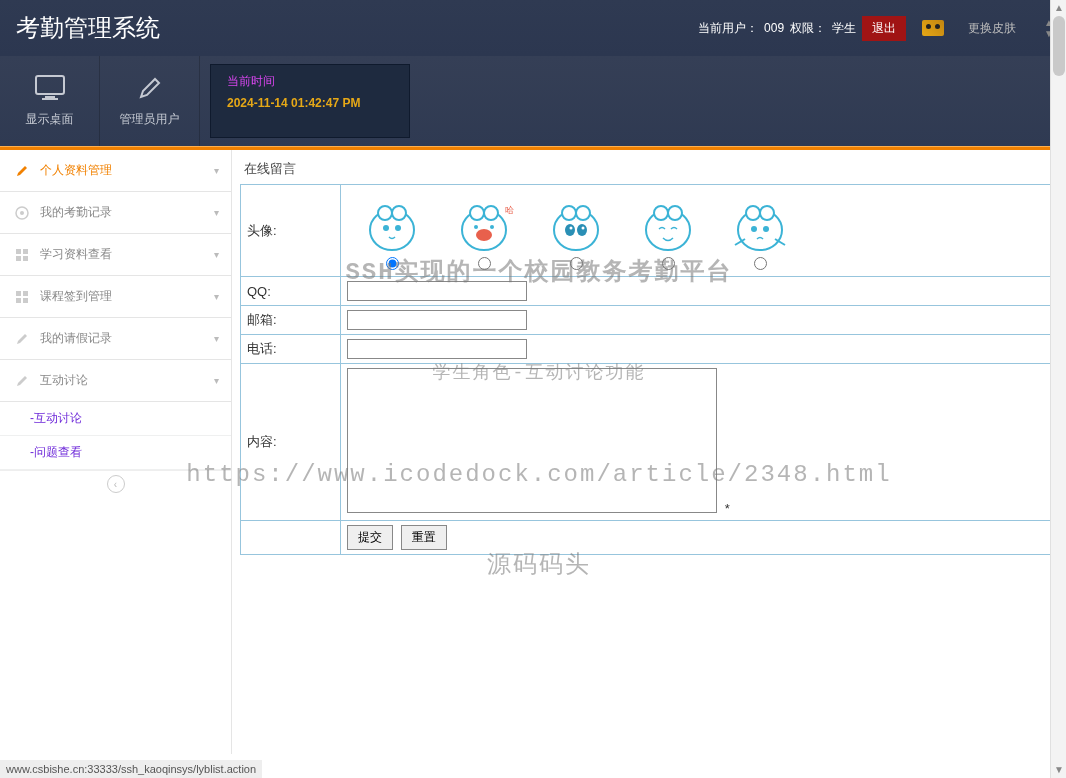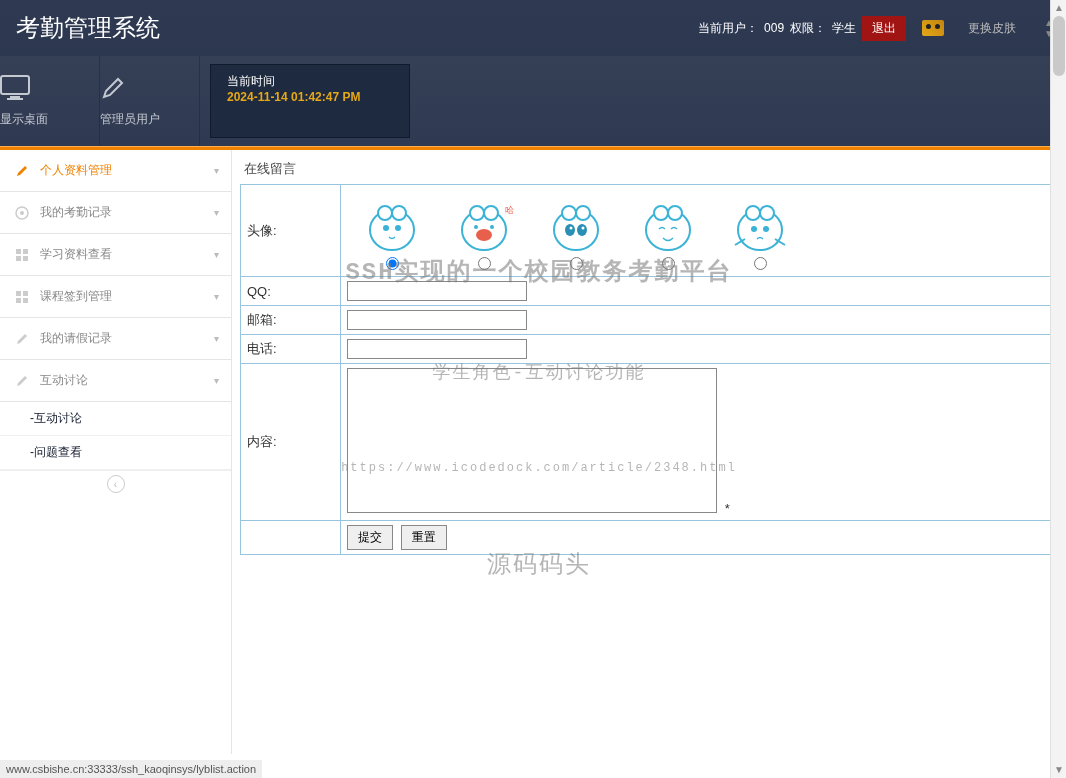--- a/index.html
+++ b/index.html
@@ -10,57 +10,57 @@
 .header-right { margin-left: auto; display: flex; align-items: center; gap: 6px; font-size: 12px; }
 .logout-btn { background: #a01414; color: #fff; padding: 4px 10px; border: none; cursor: pointer; font-size: 12px; }
 .skin-area { display: flex; align-items: center; gap: 24px; margin-left: 10px; color: #bbb; }
 .skin-icon { width: 22px; height: 16px; background: linear-gradient(45deg, #e6a817, #c28510); border-radius: 2px; position: relative; }
 .skin-icon::before, .skin-icon::after { content: ''; position: absolute; width: 5px; height: 5px; background: #222; border-radius: 50%; top: 4px; }
 .skin-icon::before { left: 4px; }
 .skin-icon::after { right: 4px; }
 .sort-arrows { color: #888; font-size: 10px; margin-left: 4px; }
 
 .toolbar { background: linear-gradient(#353f56, #2f3a52); height: 90px; display: flex; padding: 0; position: relative; }
-.toolbar-item { width: 100px; display: flex; flex-direction: column; align-items: flex-start; justify-content: center; color: #c5c9d2; cursor: pointer; border-right: 1px solid rgba(0,0,0,0.2); }
+.toolbar-item { width: 100px; display: flex; flex-direction: column; align-items: center; justify-content: center; color: #c5c9d2; cursor: pointer; border-right: 1px solid rgba(0,0,0,0.2); }
 .toolbar-item svg { margin-bottom: 10px; }
 .toolbar-item span { font-size: 12px; }
 .time-panel { margin-left: auto; background: #1e2a3f; border: 1px solid #0f1a2d; padding: 8px 16px; margin: 8px 10px; min-width: 200px; color: #d3a04a; font-size: 12px; }
-.time-panel .label { color: #ffffff; }
+.time-panel .label { color: #d946ef; margin-bottom: 6px; }
 .time-panel .time { color: #e6a817; font-weight: bold; }
 
 .orange-bar { height: 4px; background: #f18101; border-top: 1px solid #ffb04d; }
 
 .main { display: flex; height: calc(100% - 150px - 24px); }
 .sidebar { width: 232px; background: #fff; border-right: 1px solid #e5e5e5; }
 .sidebar-item { display: flex; align-items: center; padding: 12px 12px 12px 14px; border-bottom: 1px solid #e5e5e5; color: #888; cursor: pointer; position: relative; }
 .sidebar-item.active { color: #f18101; }
 .sidebar-item .icon { width: 16px; height: 16px; margin-right: 10px; display: flex; align-items: center; justify-content: center; }
 .sidebar-item .chevron { margin-left: auto; color: #bbb; font-size: 10px; }
-.sidebar-sub { padding: 8px 12px 8px 30px; color: #0f172a; border-bottom: 1px solid #eff0f0; cursor: pointer; font-size: 12px; }
+.sidebar-sub { padding: 8px 12px 8px 30px; color: #6d28d9; border-bottom: 1px solid #eff0f0; cursor: pointer; font-size: 12px; }
 .collapse-handle { text-align: center; padding: 4px 0 8px; color: #bbb; position: relative; border-top: 1px solid #eee; }
 .collapse-handle .circle { width: 18px; height: 18px; border: 1px solid #ccc; border-radius: 50%; display: inline-flex; align-items: center; justify-content: center; background: #fff; font-size: 10px; }
 
 .content { flex: 1; padding: 6px 6px 6px 8px; overflow: auto; }
 .panel-title { font-size: 13px; color: #444; padding: 4px 4px 6px; }
 .form-table { width: 100%; border-collapse: collapse; }
 .form-table td { border: 1px solid #97c5dd; padding: 4px 6px; font-size: 13px; color: #333; vertical-align: middle; }
 .form-table td.label { width: 100px; }
 .form-table input[type="text"] { width: 180px; border: 1px solid #888; padding: 2px 4px; font-size: 12px; }
 .form-table textarea { width: 370px; height: 145px; border: 1px solid #888; font-size: 12px; padding: 2px; resize: none; }
 .avatar-row { display: flex; align-items: flex-end; gap: 2px; padding: 6px 0 2px 0; }
 .avatar-opt { display: flex; flex-direction: column; align-items: center; width: 90px; }
 .avatar-svg { width: 70px; height: 62px; }
 .req { margin-left: 4px; }
 .btn { border: 1px solid #888; background: #efefef; padding: 3px 10px; font-size: 12px; cursor: pointer; }
 .btn + .btn { margin-left: 4px; }
 
 .watermark { position: absolute; left: 12px; right: 0; text-align: center; color: rgba(120,120,120,0.55); font-family: "Courier New", monospace; pointer-events: none; letter-spacing: 2px; }
 .wm1 { top: 255px; font-size: 24px; font-weight: bold; }
 .wm2 { top: 360px; font-size: 18px; }
-.wm3 { top: 461px; font-size: 12px; }
+.wm3 { top: 461px; font-size: 24px; }
 .wm4 { top: 548px; font-size: 24px; }
 
 .status-bar { position: absolute; bottom: 0; left: 0; background: #eee; color: #555; font-size: 11px; padding: 3px 6px; }
 .scrollbar { position: absolute; right: 0; top: 0; width: 16px; height: 778px; background: #f3f3f3; border-left: 1px solid #e0e0e0; }
 .scrollbar .thumb { position: absolute; top: 16px; left: 2px; width: 12px; height: 60px; background: #c9c9c9; border-radius: 6px; }
 .scrollbar .arr { position: absolute; left: 0; width: 16px; height: 16px; text-align: center; color: #888; font-size: 10px; line-height: 16px; }
 .scrollbar .arr.up { top: 0; }
 .scrollbar .arr.down { bottom: 0; }
 </style>
 </head>

